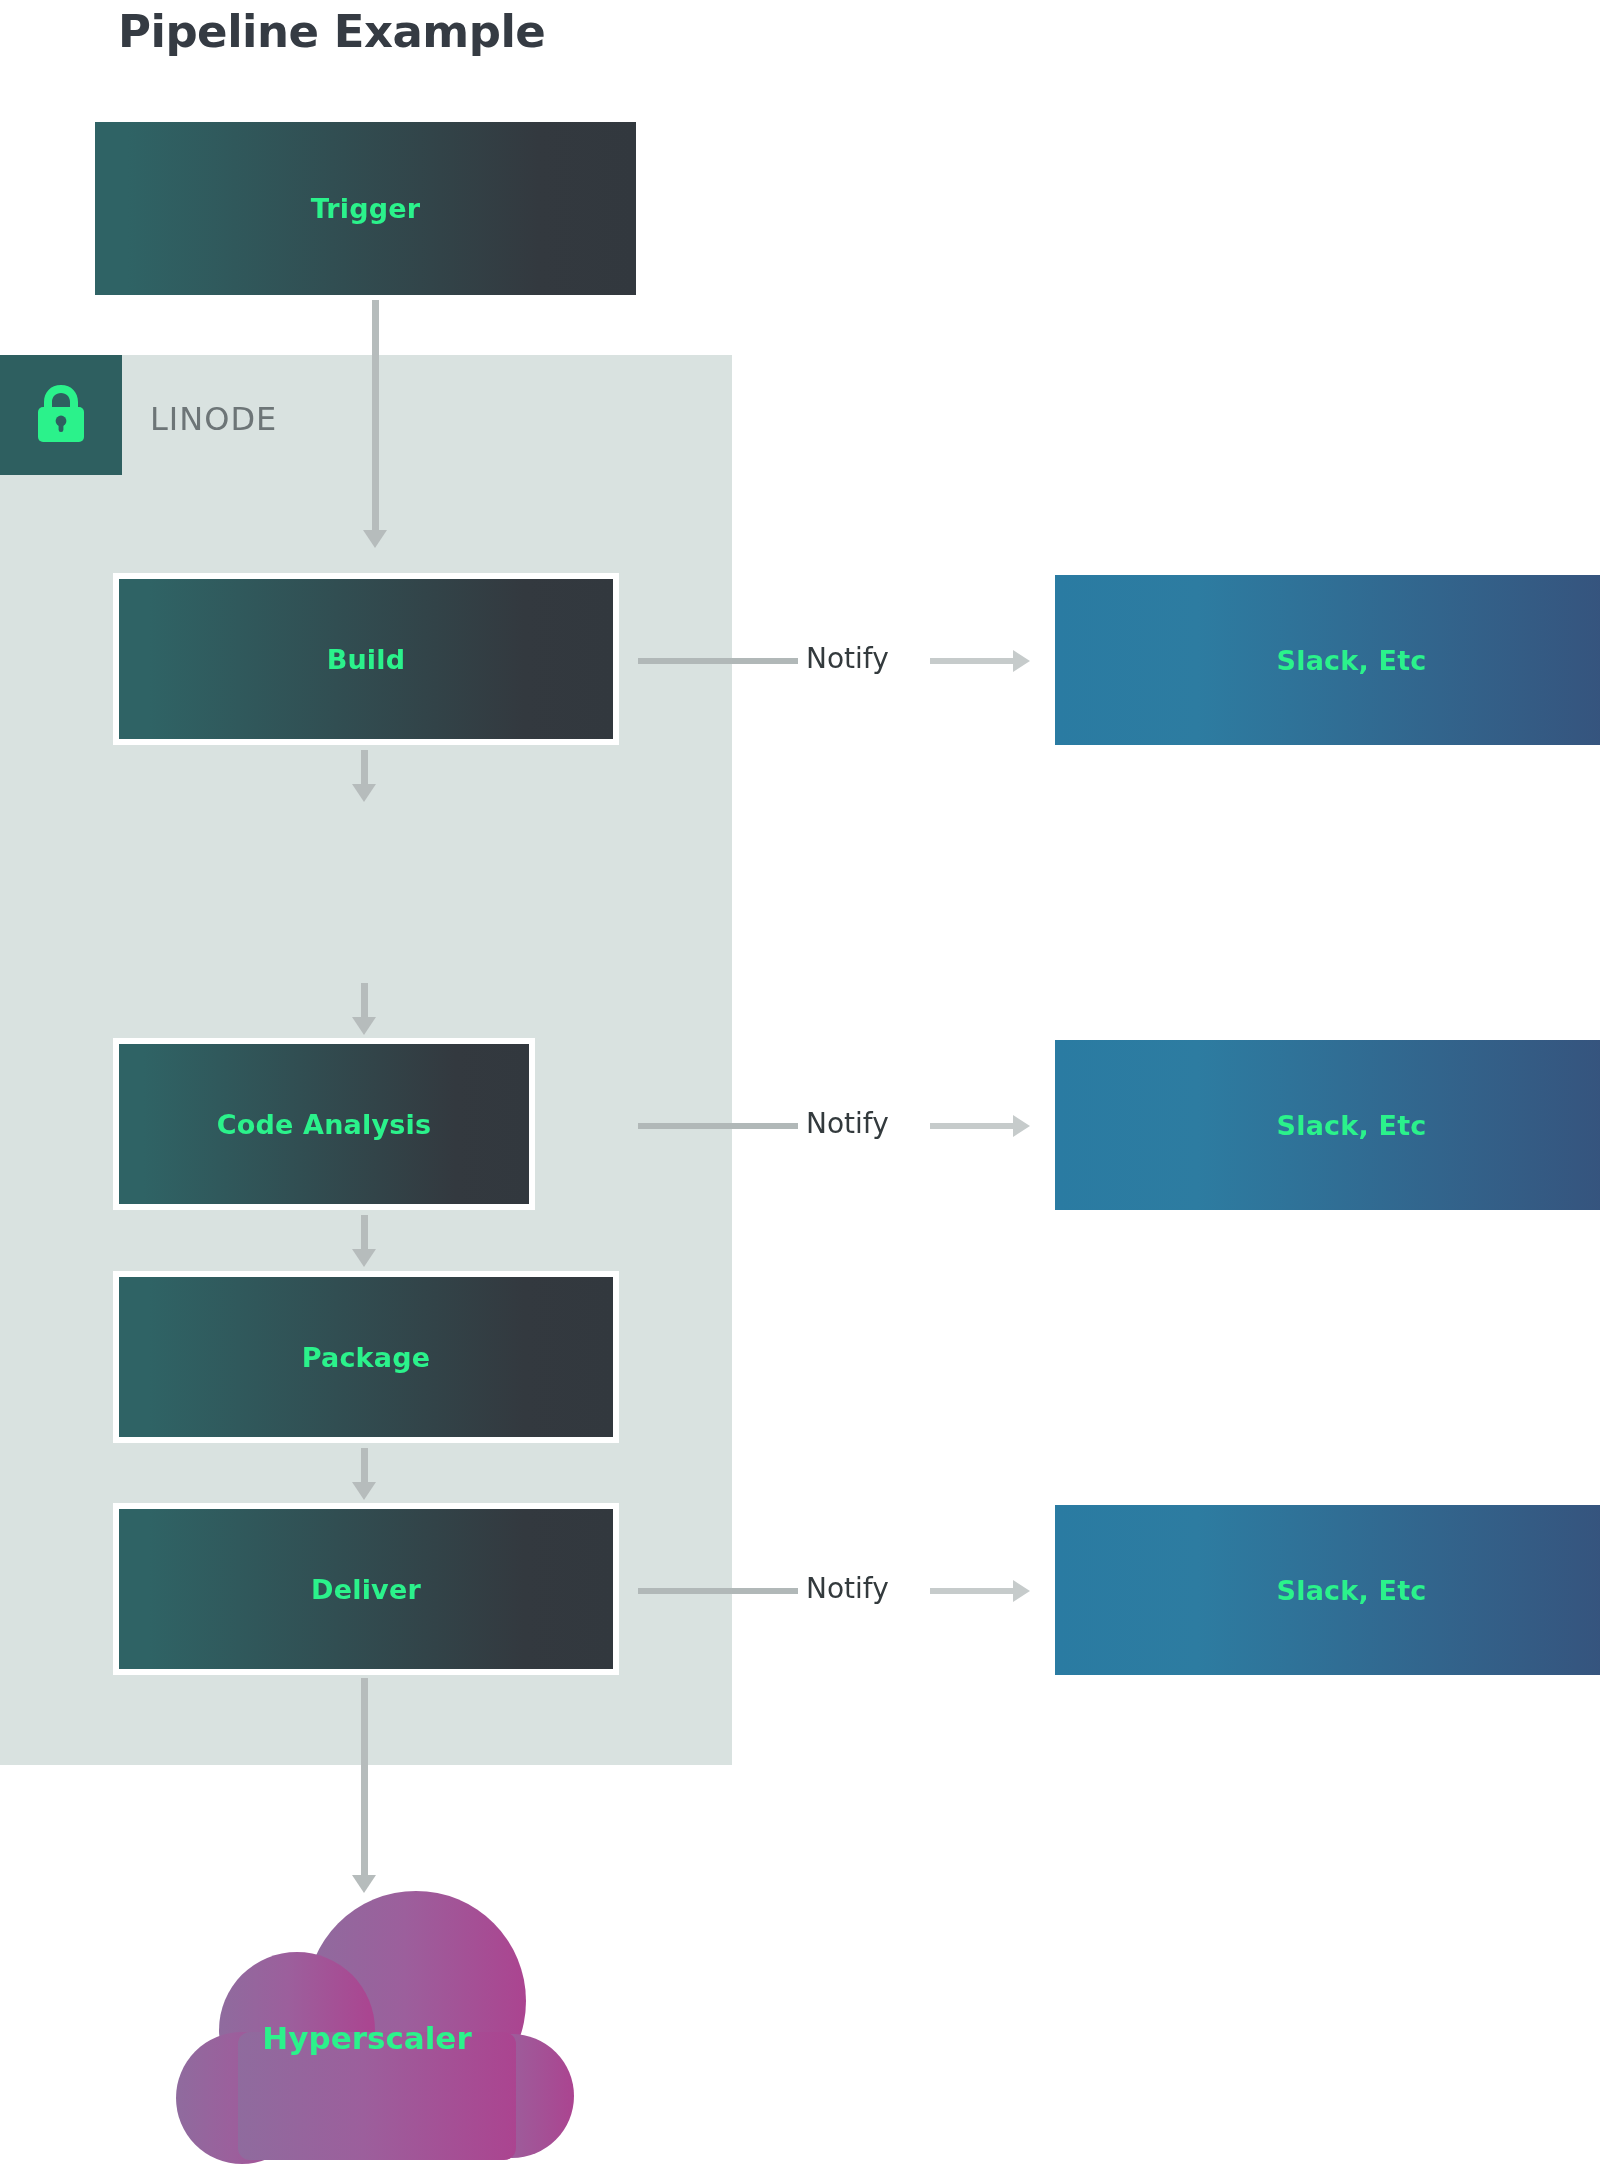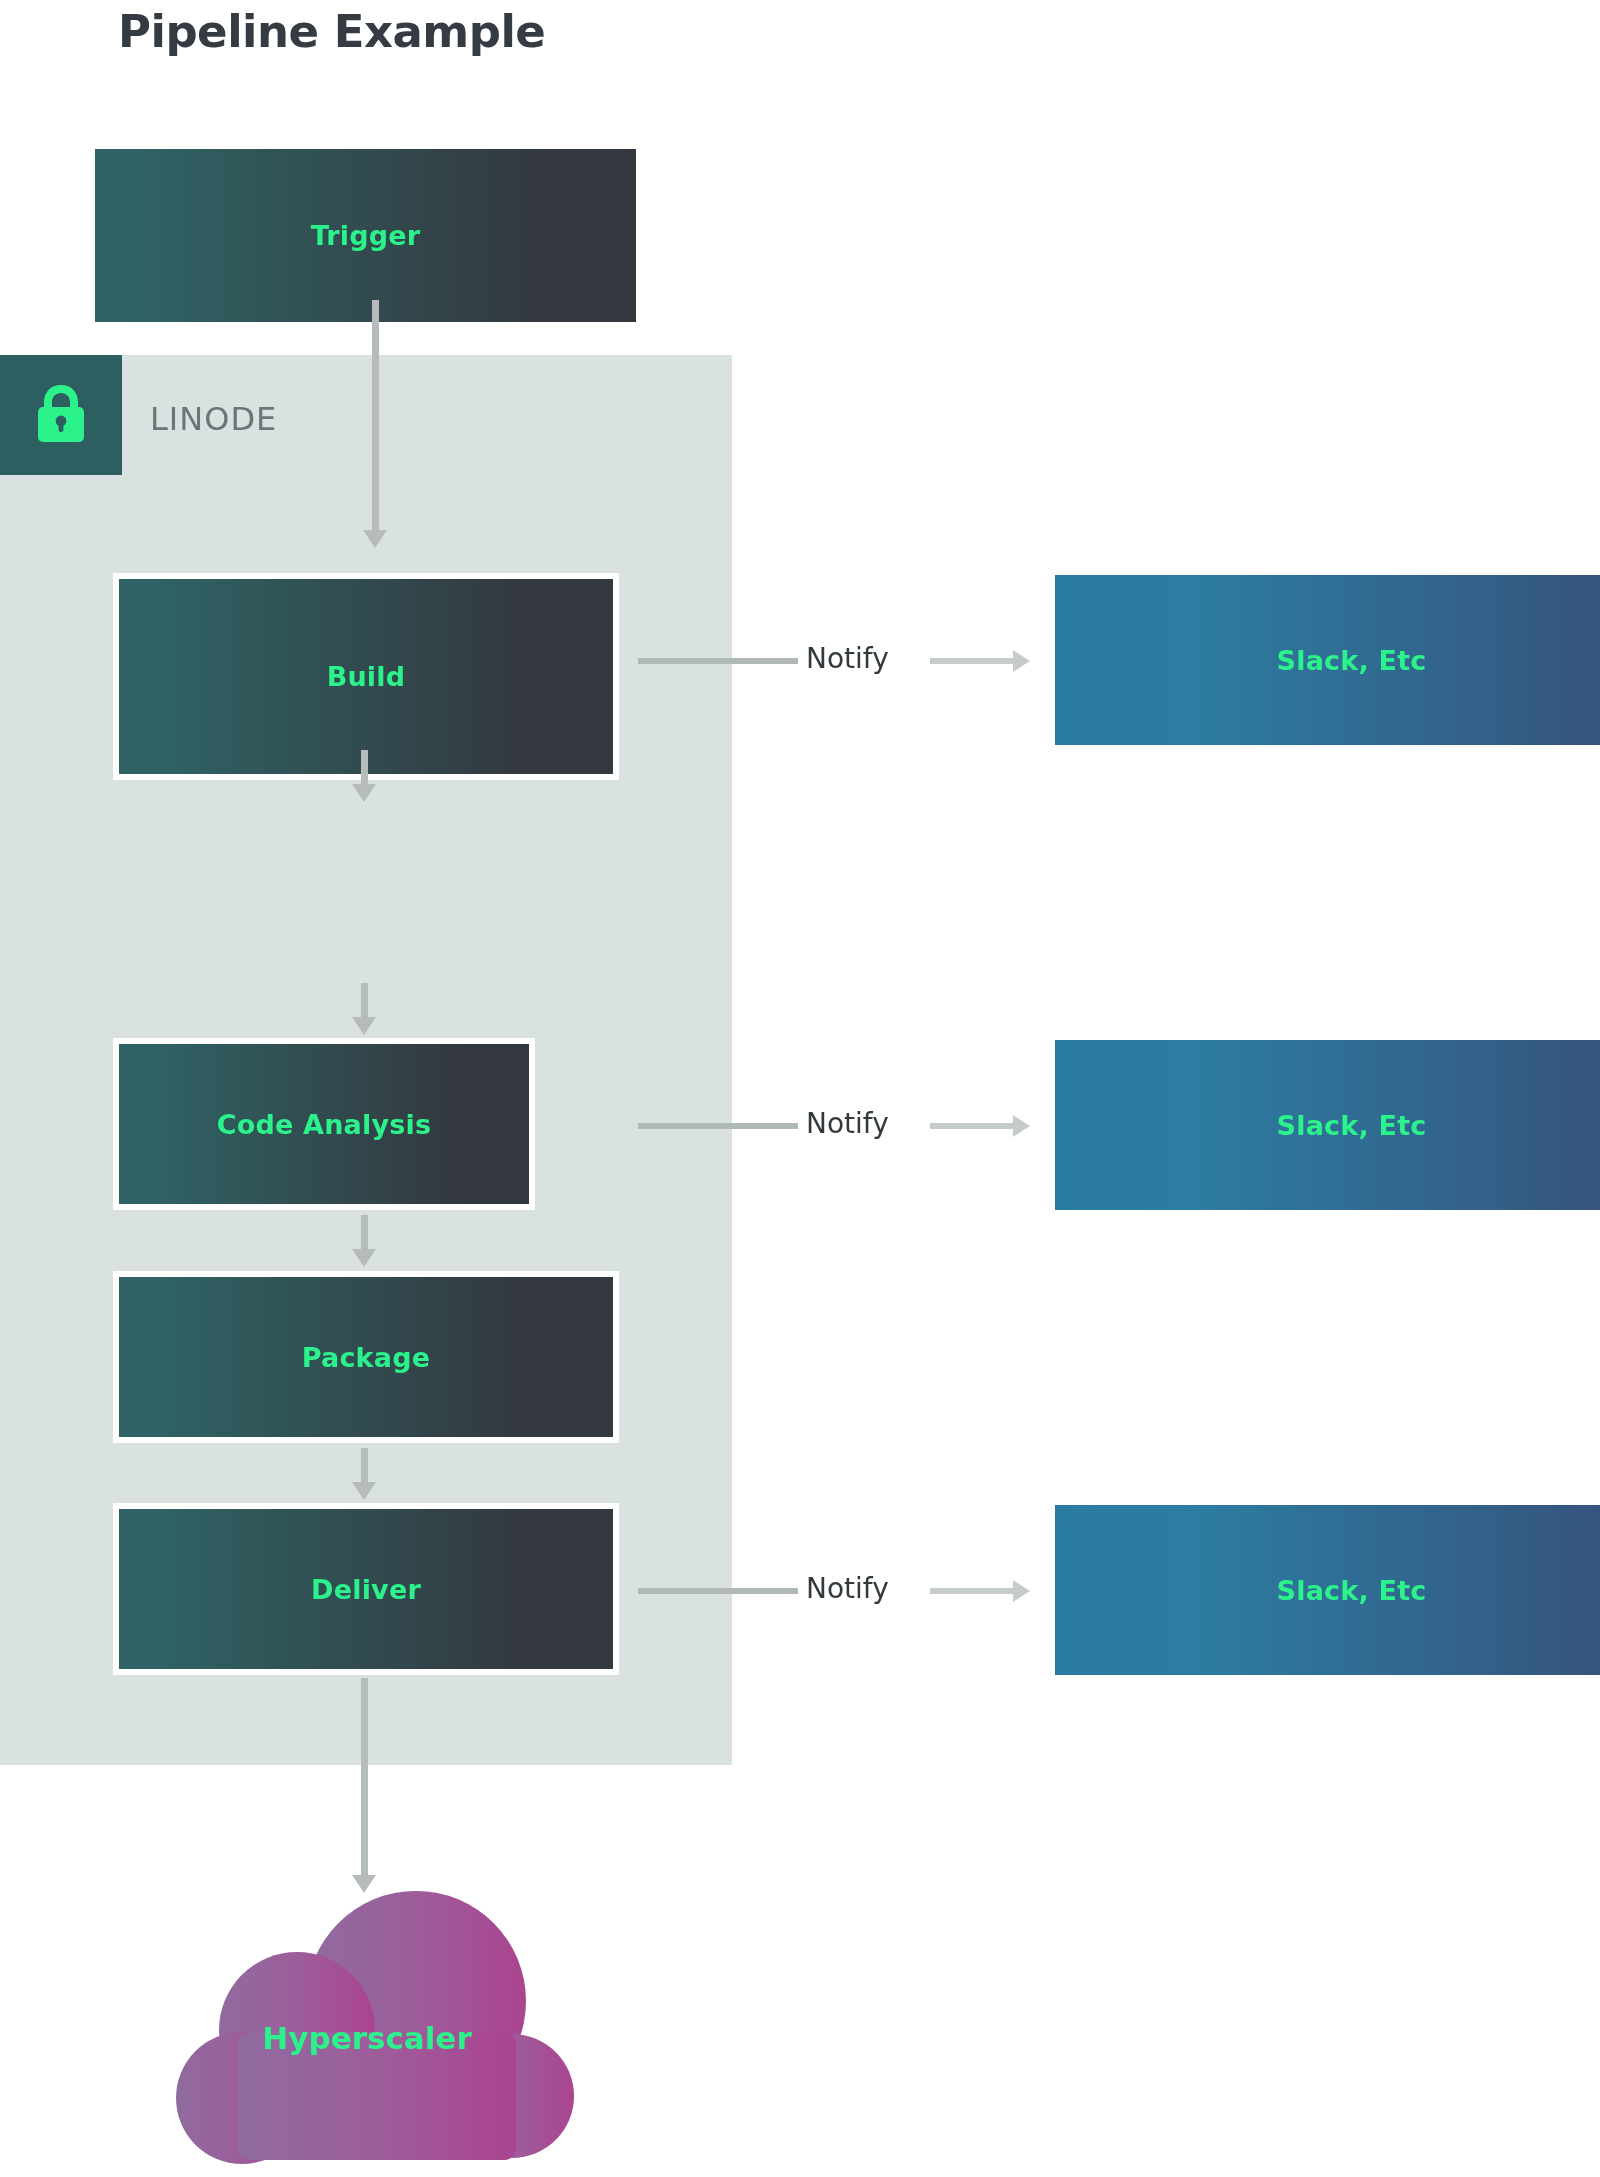--- a/index.html
+++ b/index.html
@@ -20,23 +20,23 @@
         letter-spacing:1px;white-space:nowrap;
         font-family:"DejaVu Sans","Liberation Sans",sans-serif;}
 
   
   .node{position:absolute;display:flex;align-items:center;justify-content:center;
         color:#2bf28b;font-weight:bold;font-size:27px;letter-spacing:0.2px;}
   .node.dark{background:linear-gradient(90deg,#2f6365 0%,#2f6365 6%,#33393f 82%,#32383e 100%);}
   .node.bordered{border:6px solid #ffffff;box-sizing:border-box;}
   .node.blue{background:linear-gradient(90deg,#2a7ba2 0%,#2d7ca1 25%,#36527c 100%);padding-left:24px;}
 
-  .trigger{left:95px;top:122px;width:541px;height:173px;margin-top:27px;}
+  .trigger{left:95px;top:122px;width:541px;height:173px;}
 
-  .b-build   {left:113px;top:573px;width:506px;height:207px;}
+  .b-build   {left:113px;top:573px;width:506px;height:172px;}
   .b-tests   {left:113px;top:806px;width:506px;height:172px;}
   .b-analysis{left:113px;top:1038px;width:422px;height:172px;}
   .b-package {left:113px;top:1271px;width:506px;height:172px;}
   .b-deliver {left:113px;top:1503px;width:506px;height:172px;}
 
   .s-one  {left:1055px;top:575px; width:545px;height:170px;}
   .s-two  {left:1055px;top:1040px;width:545px;height:170px;}
   .s-three{left:1055px;top:1505px;width:545px;height:170px;}
 
   

